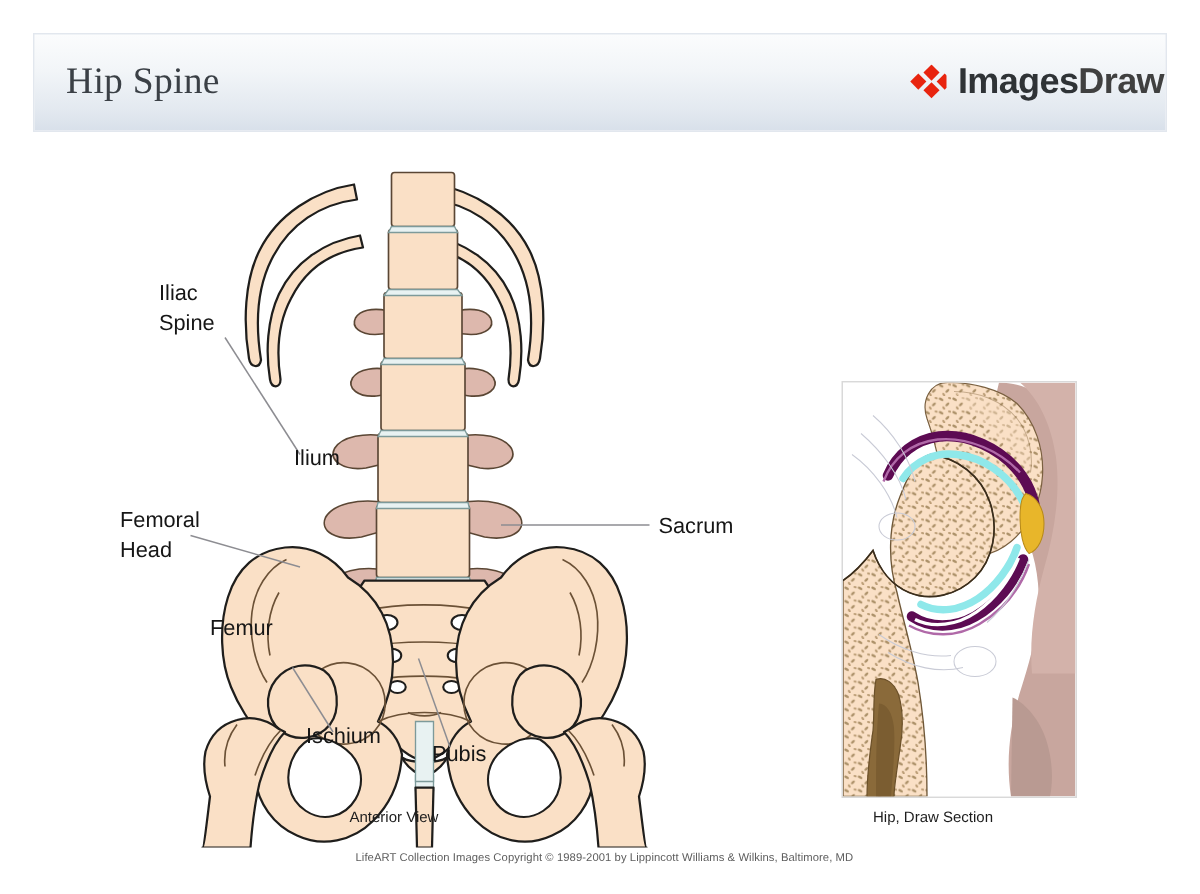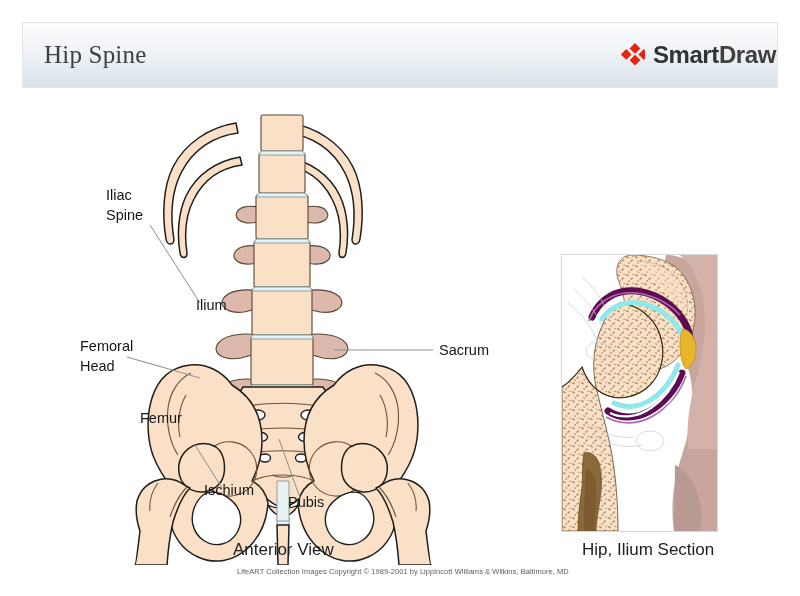--- a/index.html
+++ b/index.html
@@ -66,21 +66,21 @@
     left: 0;
     top: 95px;
     width: 636px;
     height: 470px;
   }
   #figure-area svg { display: block; }
 
   .fig-caption {
     position: absolute;
     font-family: "Liberation Sans", sans-serif;
-    font-size: 17px;
+    font-size: 10px;
     color: #1d1d1d;
     white-space: nowrap;
   }
   #caption-anterior { left: 233px; top: 540px; }
   #caption-cross    { left: 582px; top: 540px; }
 
   #copyright {
     position: absolute;
     left: 237px;
     top: 567px;
@@ -120,21 +120,21 @@
 
 <div id="logo">
   <svg id="logo-mark" viewBox="0 0 26 24">
     <g fill="#e8240f">
       <rect x="12.2" y="1.6" width="7.6" height="7.6" transform="rotate(45 16 5.4)"></rect>
       <rect x="3.4" y="7.6" width="7.6" height="7.6" transform="rotate(45 7.2 11.4)"></rect>
       <rect x="21.0" y="7.6" width="7.6" height="7.6" transform="rotate(45 24.8 11.4)"></rect>
       <rect x="12.2" y="13.4" width="7.6" height="7.6" transform="rotate(45 16 17.2)"></rect>
     </g>
   </svg>
-  <div id="logo-text"><span class="smart">Smart</span><span class="draw">Draw</span></div>
+  <div id="logo-text"><span class="smart">Images</span><span class="draw">Draw</span></div>
 </div>
 
 <div id="figure-area">
 <svg width="800" height="470" viewBox="0 0 800 470" xmlns="http://www.w3.org/2000/svg">
   <defs>
     <style>
       .bone  { fill:#fae0c6; stroke:#1f1e1c; stroke-width:1.5; stroke-linejoin:round; }
       .bone2 { fill:#fae0c6; stroke:#5a4634; stroke-width:1.1; }
       .proc  { fill:#ddb8ad; stroke:#5a4634; stroke-width:1.1; }
       .disc  { fill:#e8f2f2; stroke:#7d9a9a; stroke-width:0.9; }
@@ -365,15 +365,15 @@
       <path d="M30,180 C46,190 64,194 80,190"></path>
       <path d="M96,160 C108,150 118,134 124,118"></path>
       <ellipse cx="36" cy="96" rx="12" ry="9"></ellipse>
       <ellipse cx="88" cy="186" rx="14" ry="10"></ellipse>
     </g>
   </g>
 </svg>
 </div>
 
 <div class="fig-caption" id="caption-anterior">Anterior View</div>
-<div class="fig-caption" id="caption-cross">Hip, Ilium Section</div>
+<div class="fig-caption" id="caption-cross">Hip, Draw Section</div>
 
 <div id="copyright">LifeART Collection Images Copyright © 1989-2001 by Lippincott Williams &amp; Wilkins, Baltimore, MD</div>
 
 </body></html>

